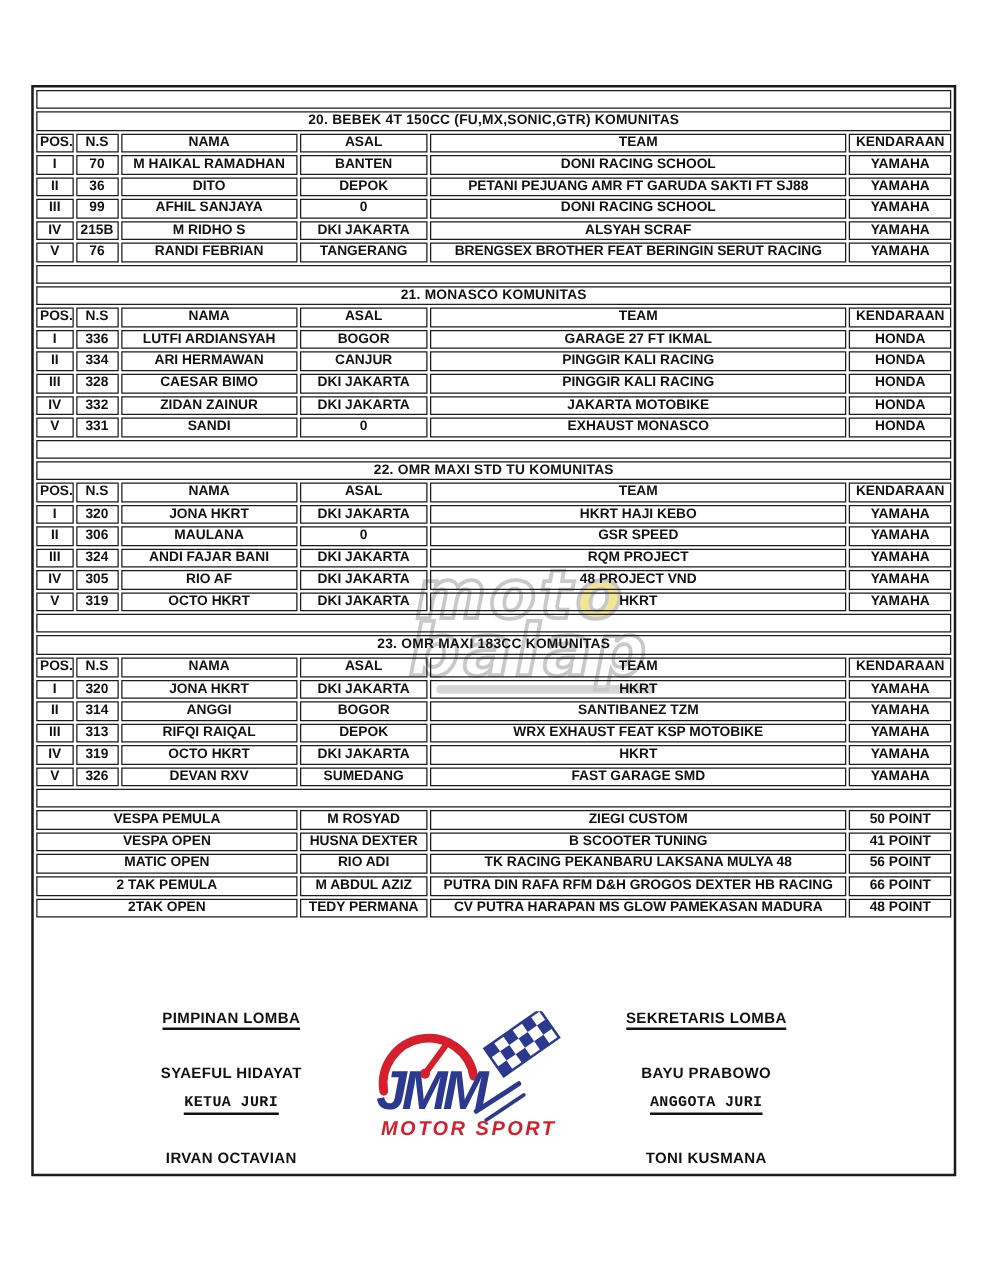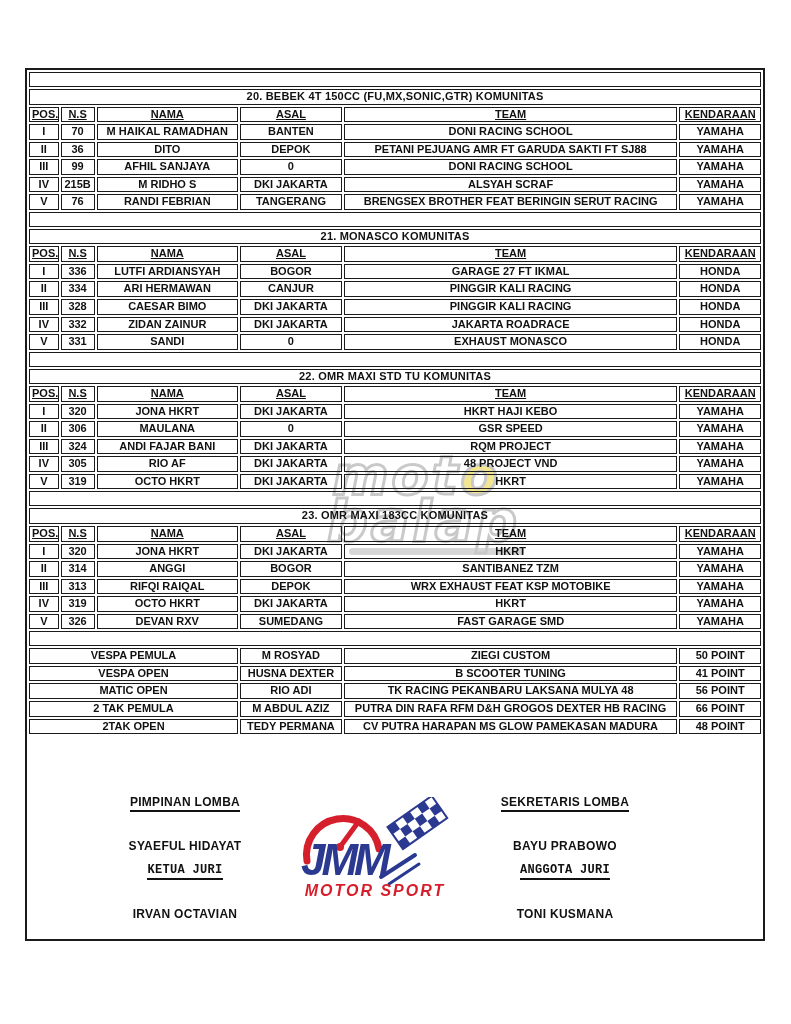--- a/index.html
+++ b/index.html
@@ -61,26 +61,26 @@
     vertical-align: middle;
     font-size: 11px;
     height: 15px;
     line-height: 1.05;
     padding: 1px 2px;
     overflow: hidden;
     white-space: nowrap;
   }
   td.spacer-cell { height: 2px; padding: 0; }
   td.title-cell  { height: 18px; font-size: 14px; letter-spacing: 0.2px; }
-  td.header-cell { height: 22px; font-size: 11.5px; text-decoration: underline; }
+  td.header-cell { height: 22px; font-size: 11.5px; }
   td.col-nama    { text-align: left; padding-left: 5px; }
   
   .footer {
     position: absolute;
-    left: 0; bottom: 12px;
+    left: 0; bottom: 0;
     width: 100%; height: 138px;
     z-index: 2;
   }
   .sig-block { position: absolute; top: 0; width: 300px; height: 138px; }
   .sig-left  { left: 8px; }
   .sig-right { left: 388px; }
   .sig-line {
     position: absolute;
     width: 100%;
     text-align: center;
@@ -216,21 +216,21 @@
           <td class="col-nama">CAESAR BIMO</td>
           <td class="col-asal">DKI JAKARTA</td>
           <td class="col-team">PINGGIR KALI RACING</td>
           <td class="col-kend">HONDA</td>
         </tr>
         <tr>
           <td class="col-pos">IV</td>
           <td class="col-ns">332</td>
           <td class="col-nama">ZIDAN ZAINUR</td>
           <td class="col-asal">DKI JAKARTA</td>
-          <td class="col-team">JAKARTA ROADRACE</td>
+          <td class="col-team">JAKARTA MOTOBIKE</td>
           <td class="col-kend">HONDA</td>
         </tr>
         <tr>
           <td class="col-pos">V</td>
           <td class="col-ns">331</td>
           <td class="col-nama">SANDI</td>
           <td class="col-asal">0</td>
           <td class="col-team">EXHAUST MONASCO</td>
           <td class="col-kend">HONDA</td>
         </tr>

